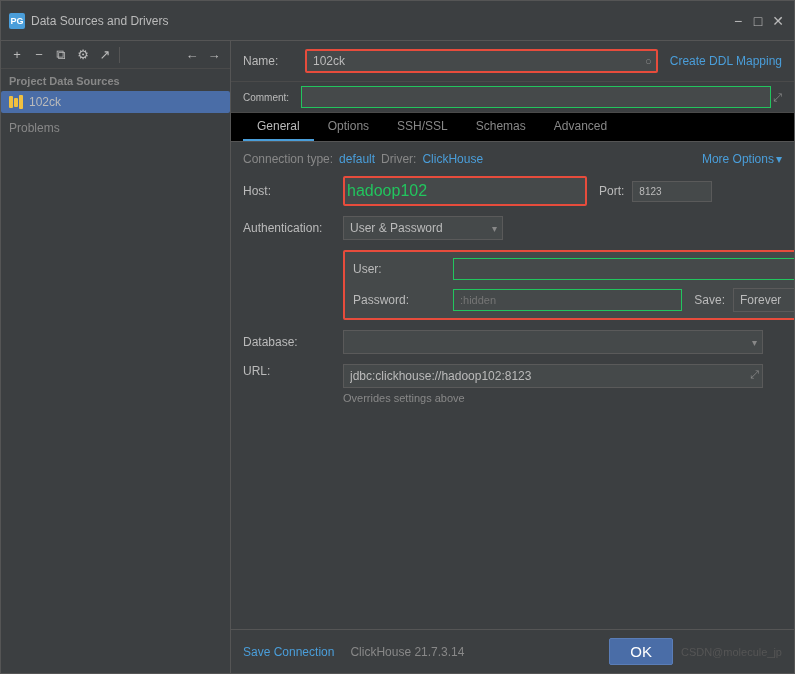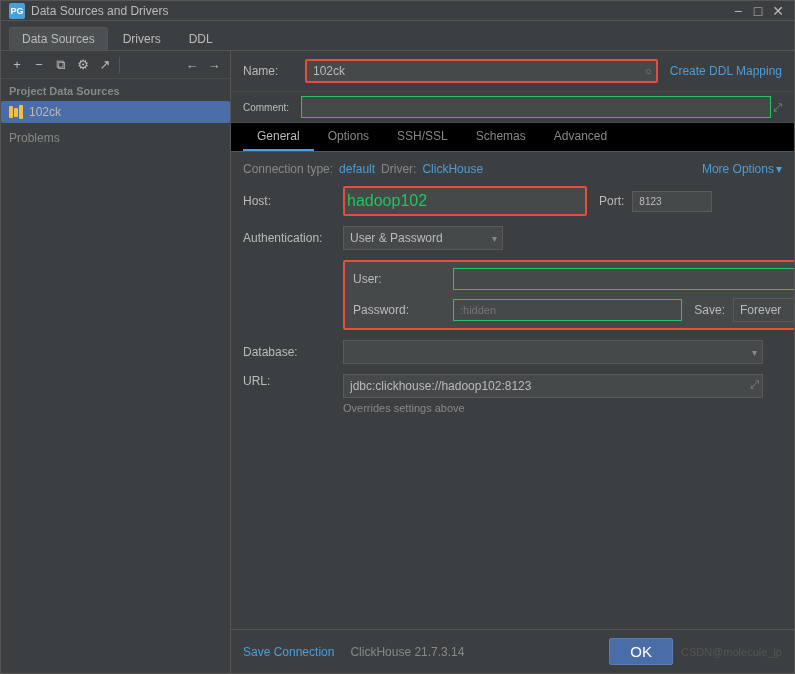--- a/index.html
+++ b/index.html
@@ -17,21 +17,21 @@
       width: 795px;
       height: 674px;
       background: #3c3f41;
       border: 1px solid #555;
       display: flex;
       flex-direction: column;
     }
 
     .title-bar {
       background: #3c3f41;
-      height: 20px;
+      height: 40px;
       display: flex;
       align-items: center;
       padding: 0 8px;
       border-bottom: 1px solid #555;
       flex-shrink: 0;
     }
 
     .title-bar-icon {
       width: 16px;
       height: 16px;
@@ -548,25 +548,20 @@
       <span>PG</span>
     </div>
     <span class="title-bar-text">Data Sources and Drivers</span>
     <div class="title-bar-controls">
       <button class="title-btn">−</button>
       <button class="title-btn">□</button>
       <button class="title-btn">✕</button>
     </div>
   </div>
 
-  <div class="top-tab-bar">
-    <div class="top-tab active">Data Sources</div>
-    <div class="top-tab">Drivers</div>
-    <div class="top-tab">DDL</div>
-  </div>
 
   <div class="main-content">
 
     <div class="sidebar">
       <div class="sidebar-toolbar">
         <button class="sidebar-btn" title="Add">+</button>
         <button class="sidebar-btn" title="Remove">−</button>
         <button class="sidebar-btn" title="Copy">⧉</button>
         <button class="sidebar-btn" title="Settings">⚙</button>
         <button class="sidebar-btn" title="Export">↗</button>

